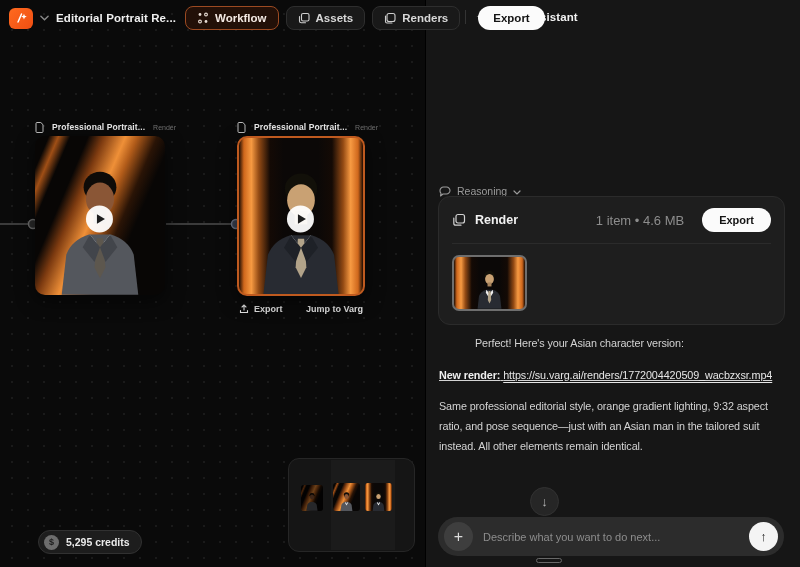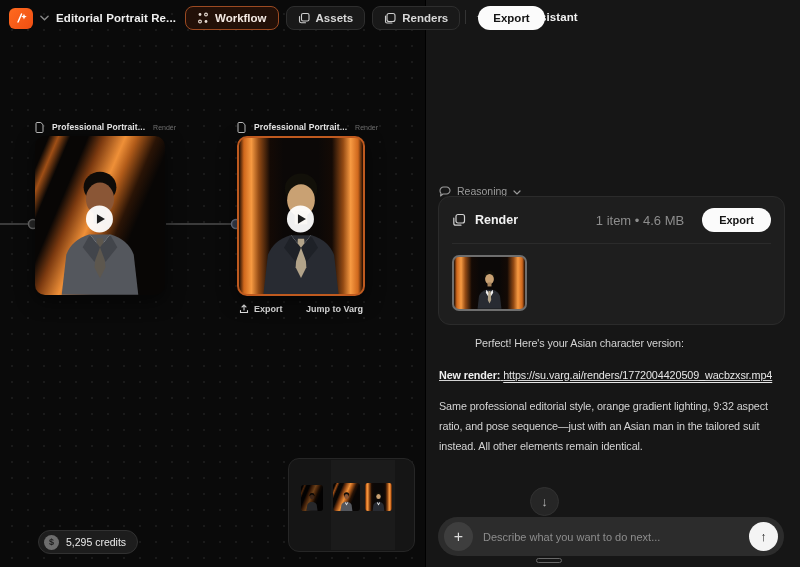--- a/index.html
+++ b/index.html
@@ -47,21 +47,21 @@
       linear-gradient(113deg, rgba(0,0,0,0) 0%, rgba(0,0,0,0) 27%, #7c3a10 35%, #ef9038 46%, #b25c1a 52%, #2a1406 62%, rgba(0,0,0,0) 70%),
       linear-gradient(113deg, rgba(0,0,0,0) 0%, rgba(0,0,0,0) 7%, #a04f16 12%, rgba(0,0,0,0) 18%); }
   .bg-b { background-color:#0b0807;
     background-image:linear-gradient(90deg,#1c0c03 0%,#cf671c 4%,#f79a42 10%,#934a14 16%,#140a05 25%,#0b0807 36%,#0b0807 64%,#140a05 75%,#934a14 84%,#f79a42 90%,#cf671c 96%,#1c0c03 100%); }
   .man { position:absolute; left:0; bottom:0; width:100%; height:86%; }
   .man-a { --hair:#0e0b08; --skin:#8a5636; --skind:#6e4226; --suit:#54575d; --suitd:#42454b; --shirt:#e3e3e3; --tie:#5d574e; }
   .man-b { --hair:#121009; --skin:#c9a173; --skind:#a8845d; --suit:#282b32; --suitd:#1e2127; --shirt:#ededed; --tie:#b2a389; }
 
   .credits { position:absolute; left:38px; top:530px; height:24px; display:flex; align-items:center; gap:7px; padding:0 11px 0 5px; background:#1d1d1d; border:1px solid #313131; border-radius:13px; z-index:4; cursor:pointer; }
   .coin { width:15px; height:15px; border-radius:50%; background:#6d6d6d; color:#1c1c1c; font-size:9px; font-weight:700; display:flex; align-items:center; justify-content:center; }
-  .credits-label { color:#eaeaea; font-size:10.5px; font-weight:400; }
+  .credits-label { color:#eaeaea; font-size:10.5px; font-weight:700; }
 
   .tray { position:absolute; left:288px; top:458px; width:127px; height:94px; background:#151515; border:1px solid #262626; border-radius:11px; z-index:4; }
   .tray-strip { position:absolute; left:42px; top:1px; width:64px; height:90px; background:#1b1b1b; }
   .thumb { position:absolute; border-radius:3px; overflow:hidden; cursor:pointer; }
   .thumb .man { height:80%; }
   .thumb-dim::after { content:""; position:absolute; inset:0; background:rgba(0,0,0,.55); }
 
   
   .panel { position:absolute; left:425px; top:0; width:375px; height:567px; background:#161616; border-left:1px solid #000; }
   .panel-head { display:flex; align-items:center; gap:10px; height:33px; padding:0 12px; }

